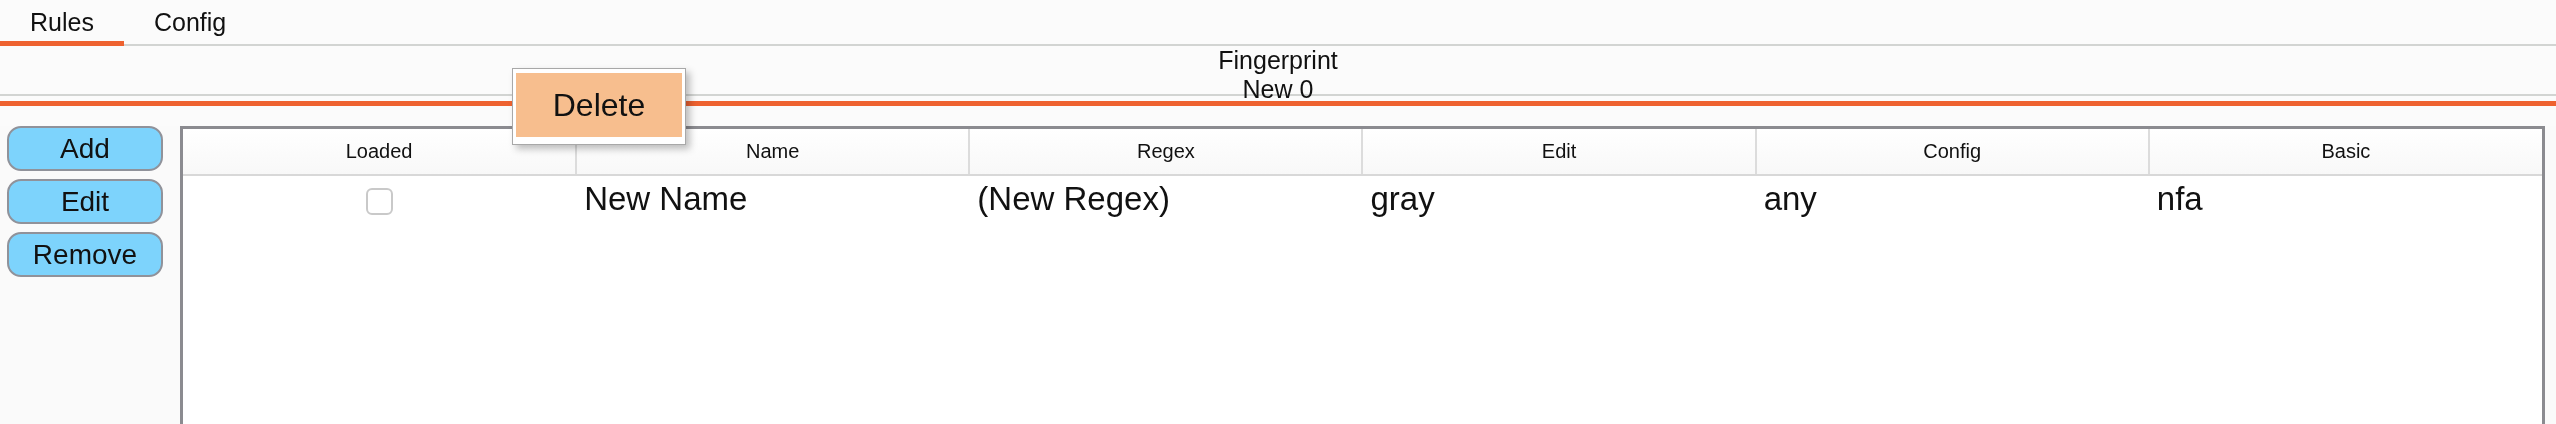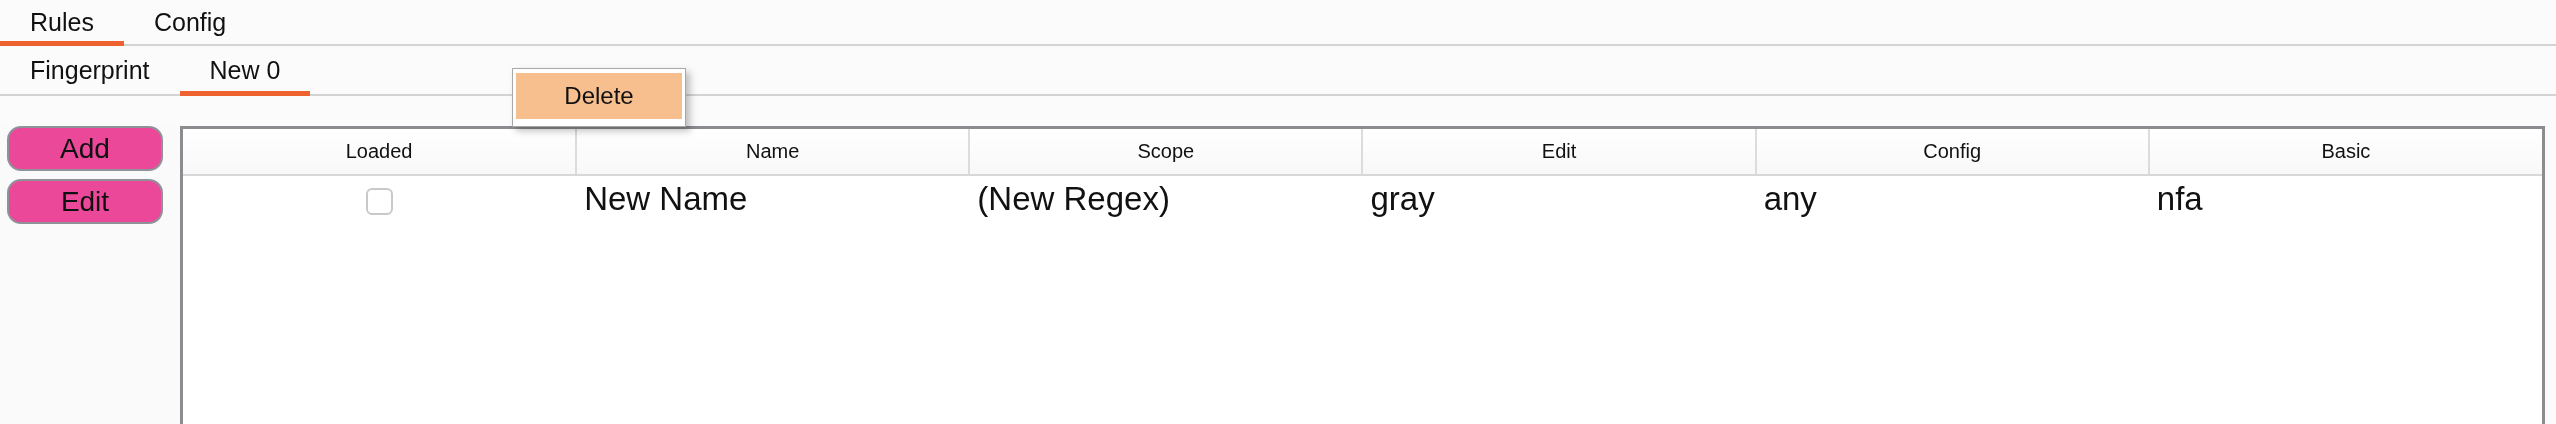--- a/index.html
+++ b/index.html
@@ -17,39 +17,39 @@
   body{
     width:2556px;height:424px;overflow:hidden;position:relative;
     background:var(--bg-page);
     font-family:"Liberation Sans", sans-serif;
     color:var(--text);
   }
 
   
   .tabbar{display:flex;background:var(--bg-bar);border-bottom:2px solid var(--line-light);}
   .tabbar.primary{height:46px;}
-  .tabbar.secondary{height:50px;}
+  .tabbar.secondary{height:50px;flex-direction:column;}
   .tab{
     position:relative;display:flex;align-items:center;justify-content:center;
     padding:0 30px;font-size:25px;white-space:nowrap;cursor:default;
   }
   .tab.active .underline{
     position:absolute;left:0;right:0;bottom:-2px;height:5px;
     background:var(--accent-orange);
   }
 
   .spacer-strip{height:30px;background:var(--bg-bar);}
 
   
   .main{display:flex;height:298px;}
   .side-panel{width:180px;flex:0 0 180px;padding:0 0 0 7px;background:var(--bg-page);}
   .btn{
     display:flex;align-items:center;justify-content:center;
     width:156px;height:45px;margin-bottom:8px;
-    background:#ec4899;border:2px solid #90929a;border-radius:14px;
+    background:#7dd3fc;border:2px solid #90929a;border-radius:14px;
     font-size:28px;cursor:default;
   }
 
   .table-wrap{
     flex:1;height:298px;overflow:hidden;background:#ffffff;
     border:3px solid var(--frame-gray);border-bottom:none;
     margin-right:11px;
   }
   table{width:100%;border-collapse:collapse;table-layout:fixed;}
   th{
@@ -72,22 +72,22 @@
 
   
   .context-menu{
     position:absolute;left:512px;top:68px;width:174px;
     background:#ffffff;border:1px solid #a8a8a8;
     padding:4px 3px 7px 3px;
     box-shadow:4px 4px 7px rgba(0,0,0,0.25);
     z-index:10;
   }
   .menu-item{
-    height:46px;display:flex;align-items:center;justify-content:center;
-    font-size:24px;cursor:default;
+    height:64px;display:flex;align-items:center;justify-content:center;
+    font-size:32px;cursor:default;
   }
   .menu-item.highlighted{background:var(--menu-highlight);}
 </style>
 </head>
 <body>
 
 <div class="tabbar primary">
   <div class="tab active">
     <span>Rules</span>
     <span class="underline"></span>
@@ -111,29 +111,32 @@
 
 <div class="main">
 
   <div class="side-panel">
     <div class="btn">
       <span>Add</span>
     </div>
     <div class="btn">
       <span>Edit</span>
     </div>
+    <div class="btn">
+      <span>Remove</span>
+    </div>
   </div>
 
   <div class="table-wrap">
     <table>
       <thead>
         <tr>
           <th>Loaded</th>
           <th>Name</th>
-          <th>Scope</th>
+          <th>Regex</th>
           <th>Edit</th>
           <th>Config</th>
           <th>Basic</th>
         </tr>
       </thead>
       <tbody>
         <tr>
           <td class="center">
             <span class="checkbox"></span>
           </td>

